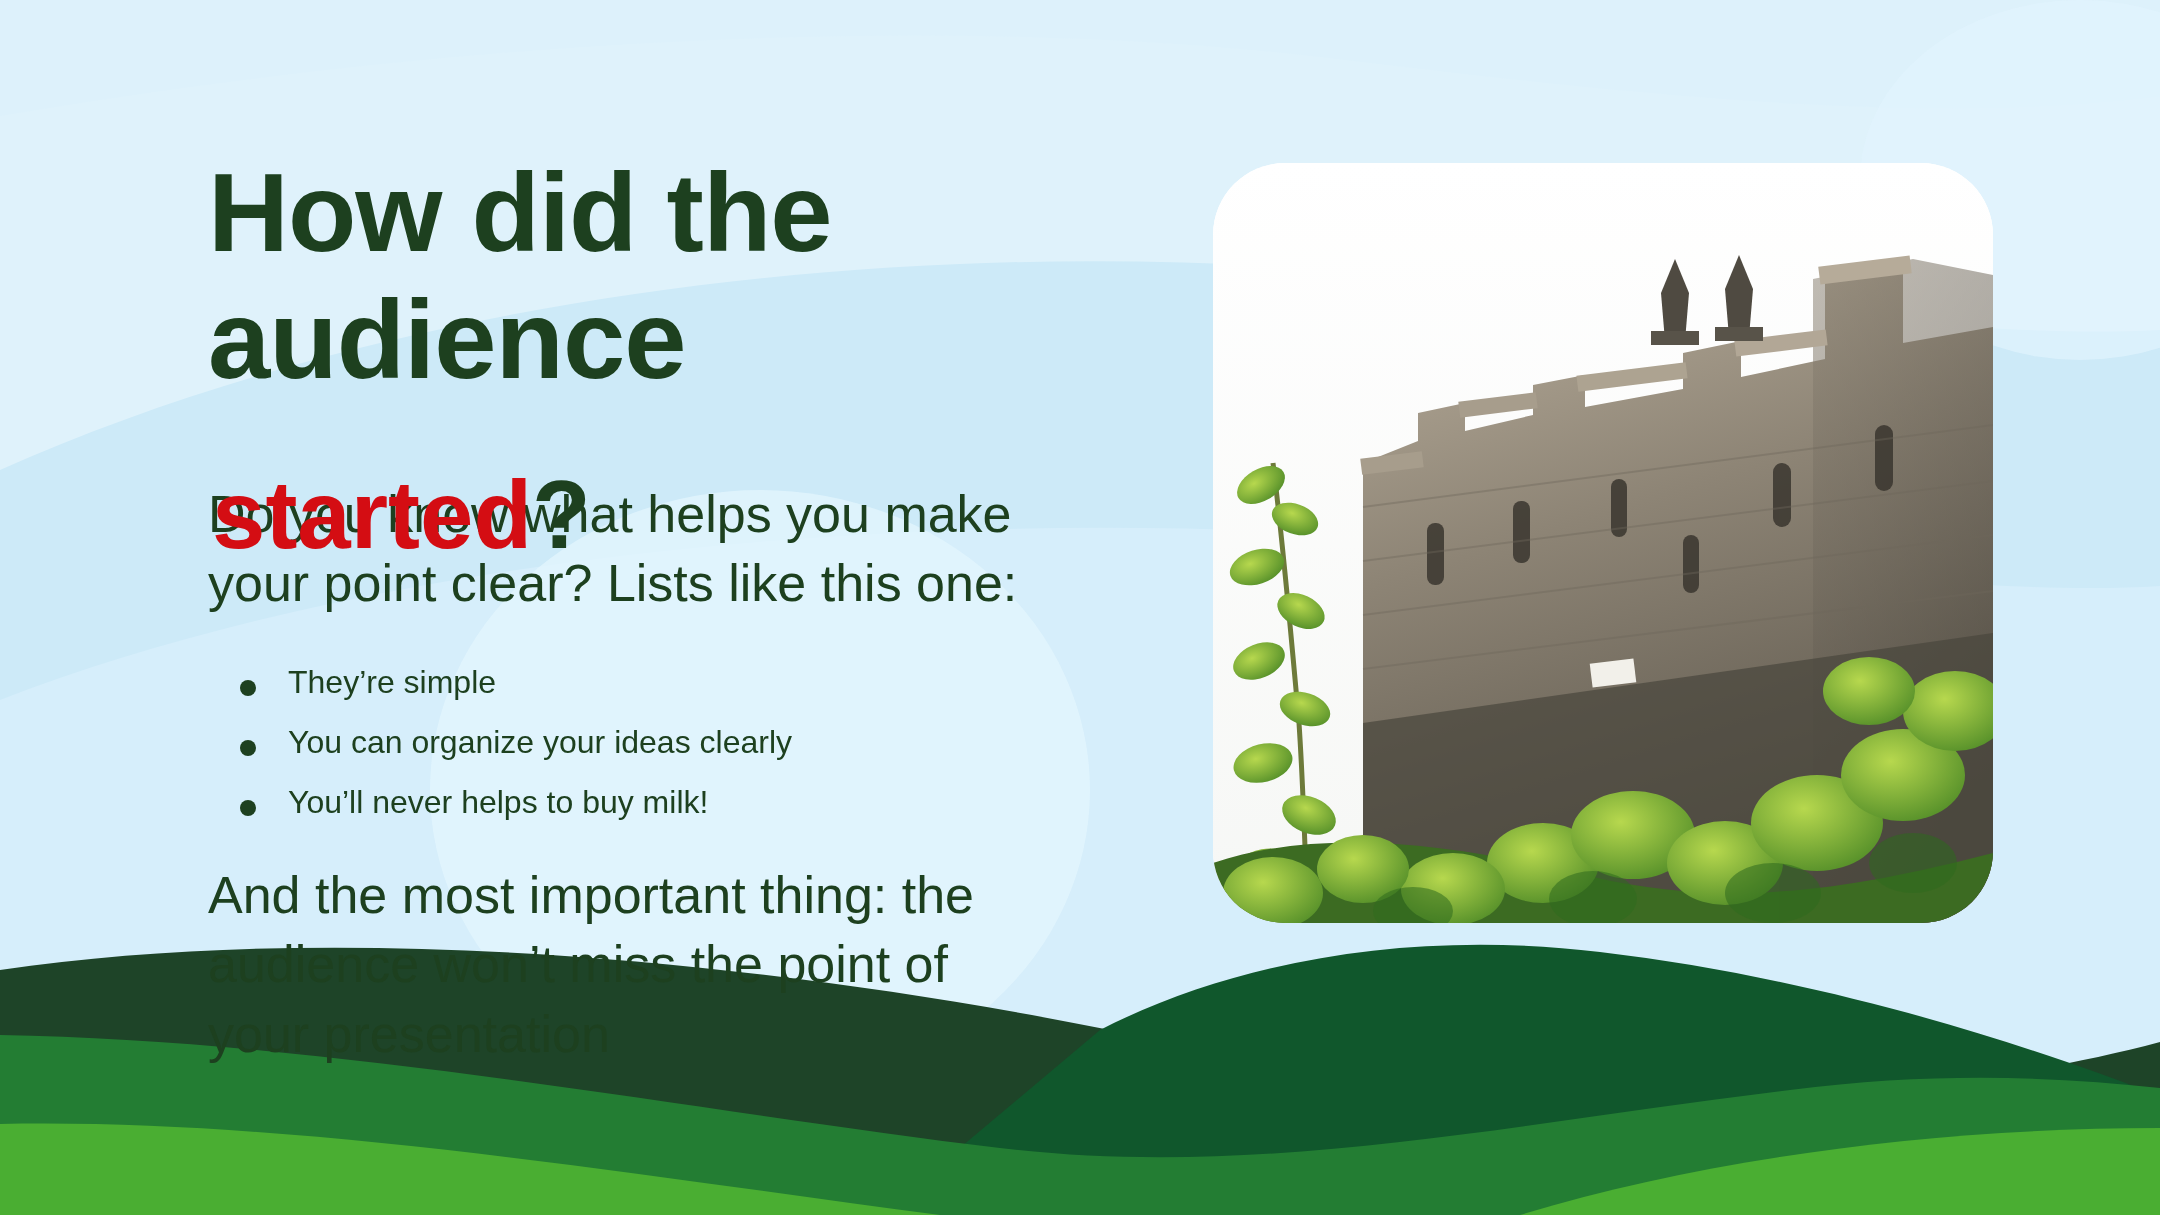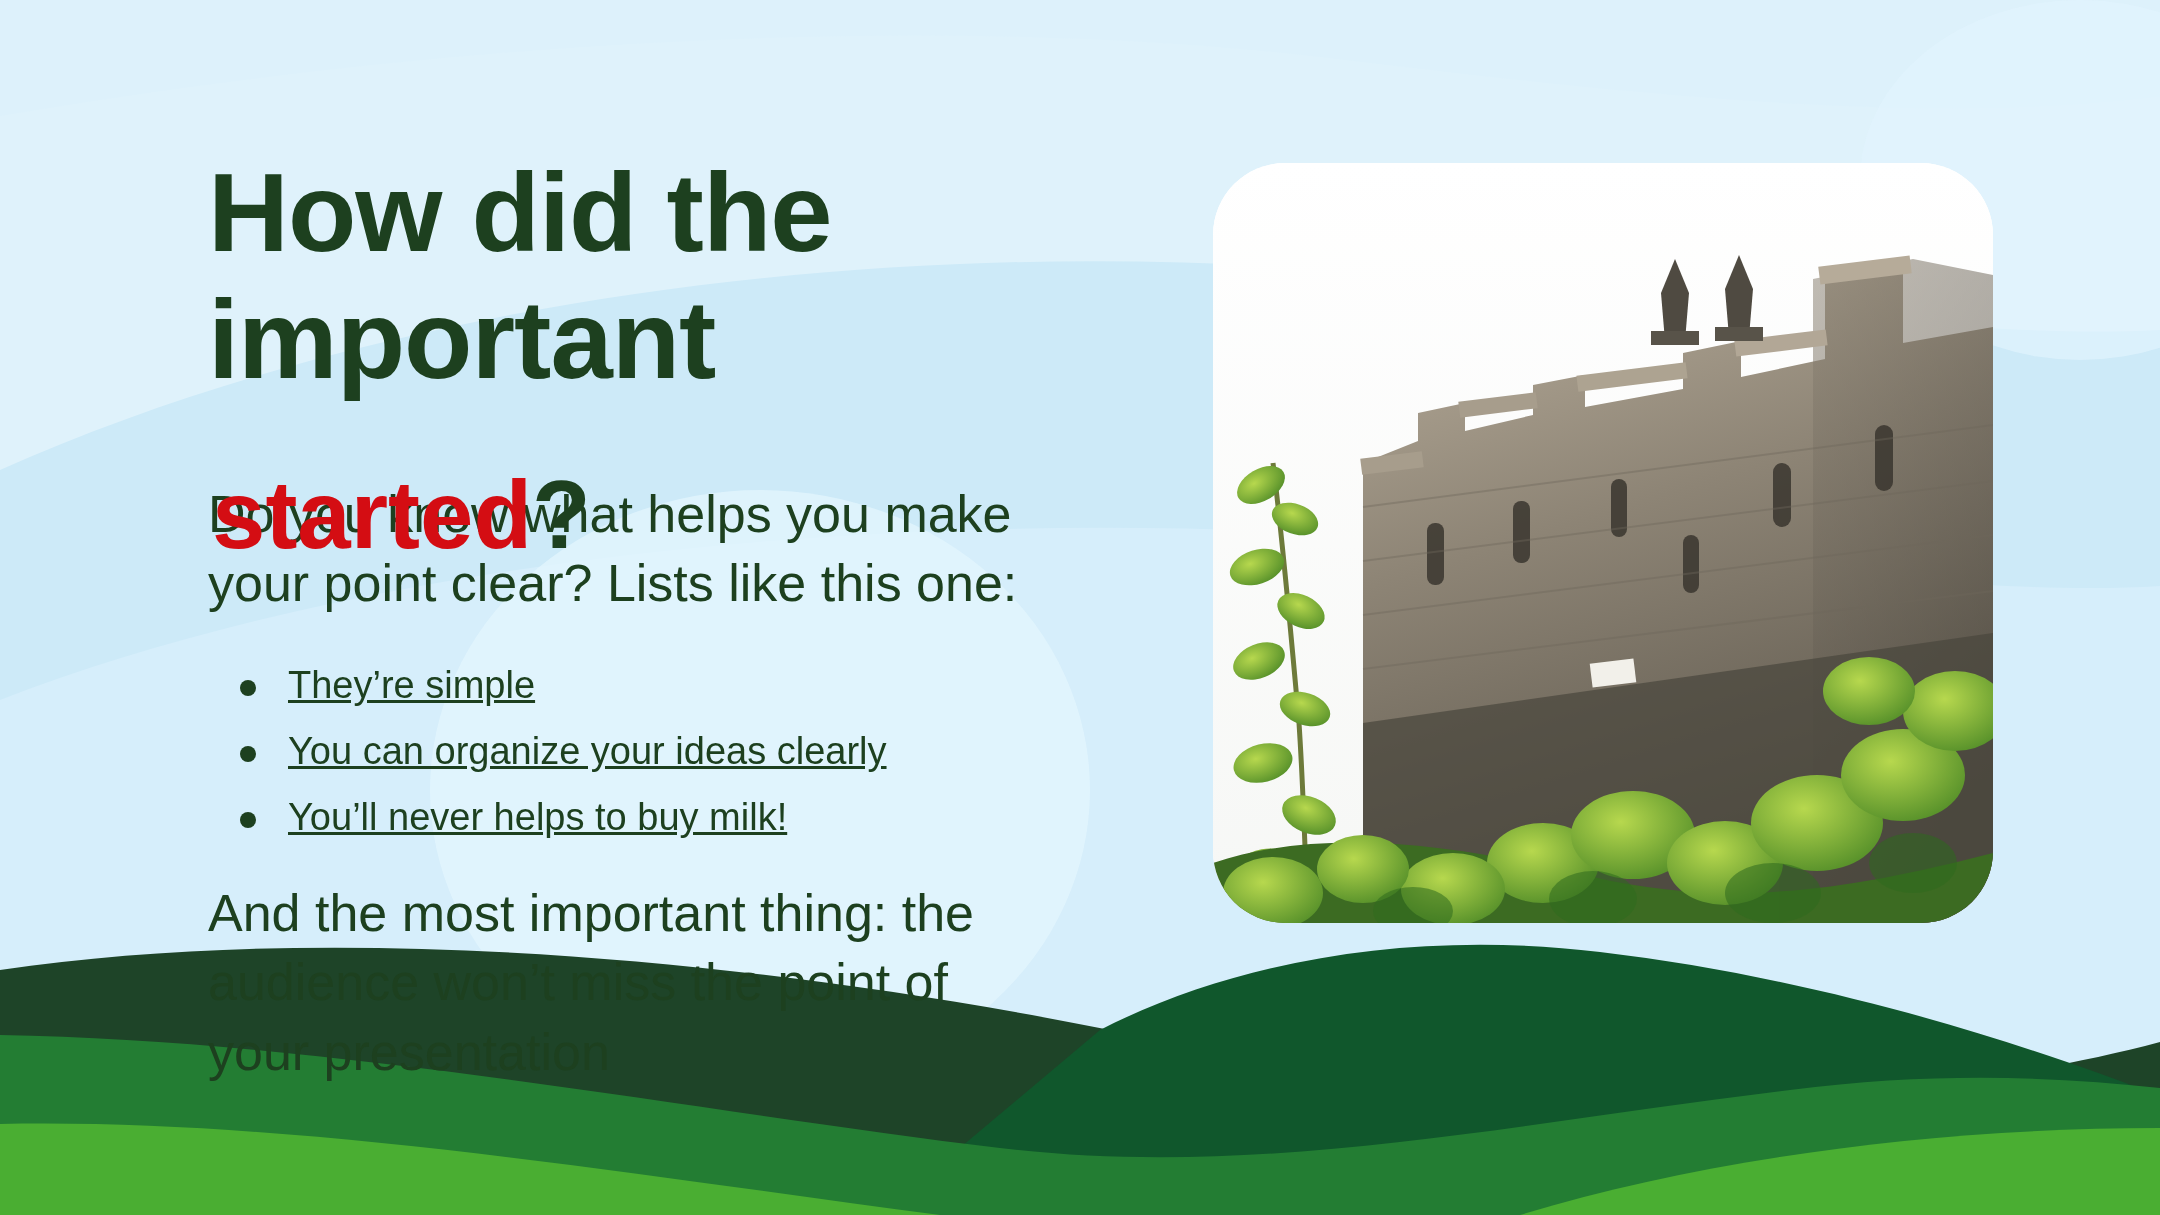--- a/index.html
+++ b/index.html
@@ -79,26 +79,25 @@
     margin: 0;
   }
 
   #bullet-list {
     list-style: none;
     margin: 48px 0 0 0;
     padding: 0;
   }
   #bullet-list li {
     position: relative;
-    font-size: 38px;
+    font-size: 32px;
     line-height: 1.0;
     color: #1d401f;
     padding: 0 0 0 80px;
     margin-bottom: 28px;
-    text-decoration: underline;
   }
   #bullet-list li .dot {
     position: absolute;
     left: 32px;
     top: 14px;
     width: 16px;
     height: 16px;
     border-radius: 50%;
     background: #1d401f;
   }
@@ -154,21 +153,21 @@
              C1930,1072 2050,1076 2160,1088 L2160,1215 L0,1215 Z"></path>
 
     <path fill="#4aae32" d="M0,1124 C300,1118 640,1176 940,1215 L0,1215 Z"></path>
 
     <path fill="#4aae32" d="M1520,1215 C1700,1160 1930,1128 2160,1128 L2160,1215 Z"></path>
   </svg>
 
   <div id="text-column">
     <h1 id="slide-title">
       <span>How did the</span><br>
-      <span>important</span>
+      <span>audience</span>
     </h1>
   </div>
 
   <div id="body-block">
     <p class="para">Do you know what helps you make your point clear? Lists like this one:</p>
 
     <ul id="bullet-list">
       <li>
         <span class="dot"></span>
         <span>They’re simple</span>

